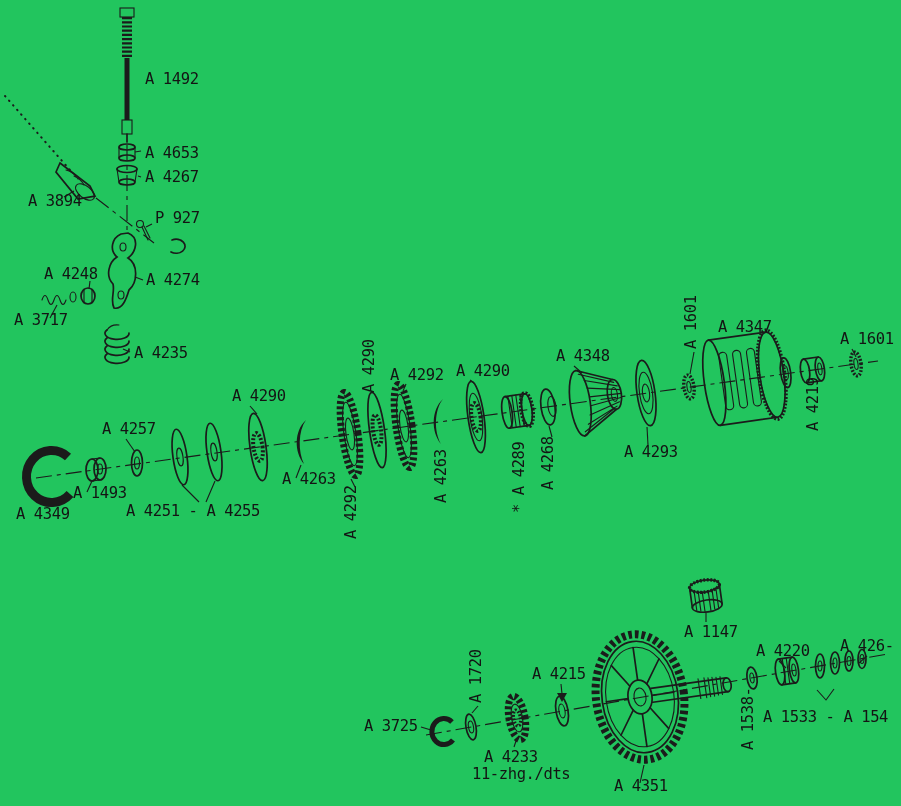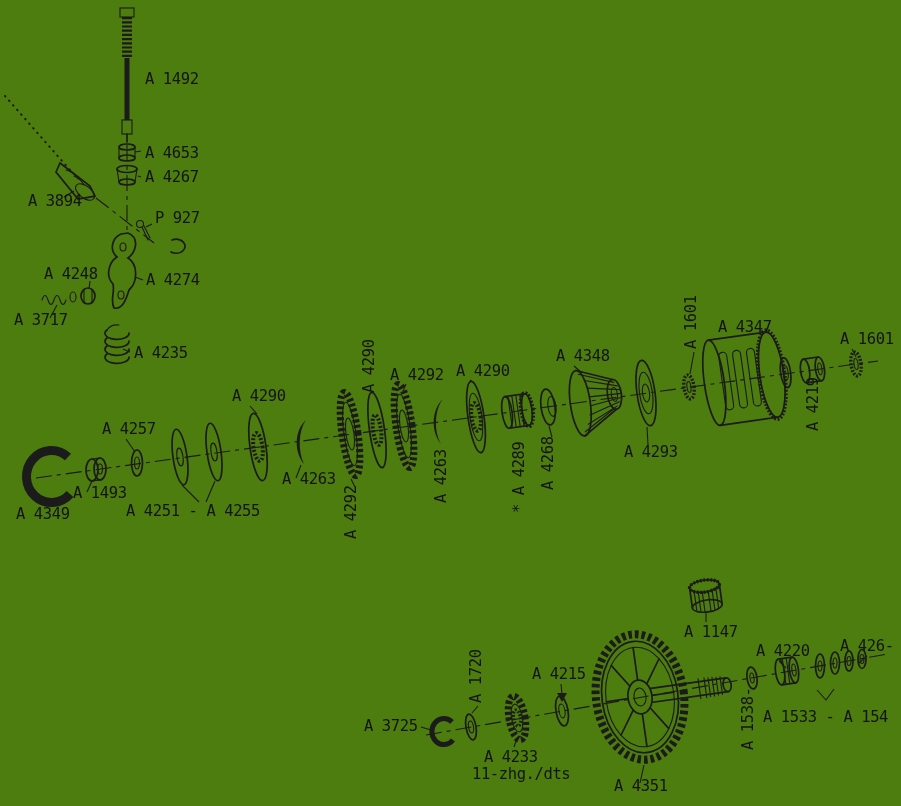--- a/index.html
+++ b/index.html
@@ -1,16 +1,16 @@
 <!DOCTYPE html>
 <html><head>
 <meta charset="utf-8">
 <style>
   html,body{margin:0;padding:0;background:#ffffff;}
-  #stage{position:relative;width:901px;height:806px;background:#4d7c0f;overflow:hidden;
+  #stage{position:relative;width:901px;height:806px;background:#22c55e;overflow:hidden;
          font-family:"DejaVu Sans Mono","Liberation Mono",monospace;}
   svg{display:block;}
   .ln{fill:none;stroke:#1b1b1b;stroke-width:1.7;stroke-linecap:round;}
   .thin{stroke-width:1.1;}
   .lead{fill:none;stroke:#1b1b1b;stroke-width:1.1;}
   .axis{fill:none;stroke:#1b1b1b;stroke-width:1.1;stroke-dasharray:16 5 4 5;}
   .dots{fill:none;stroke:#1b1b1b;stroke-width:2;stroke-dasharray:0.6 5.5;stroke-linecap:round;}
   .thread{fill:none;stroke:#1b1b1b;stroke-width:10;stroke-dasharray:2.2 2;}
   .shaft{fill:none;stroke:#1b1b1b;stroke-width:5;}
   .teeth{fill:none;stroke:#1b1b1b;stroke-width:7;stroke-dasharray:3 2.4;}

